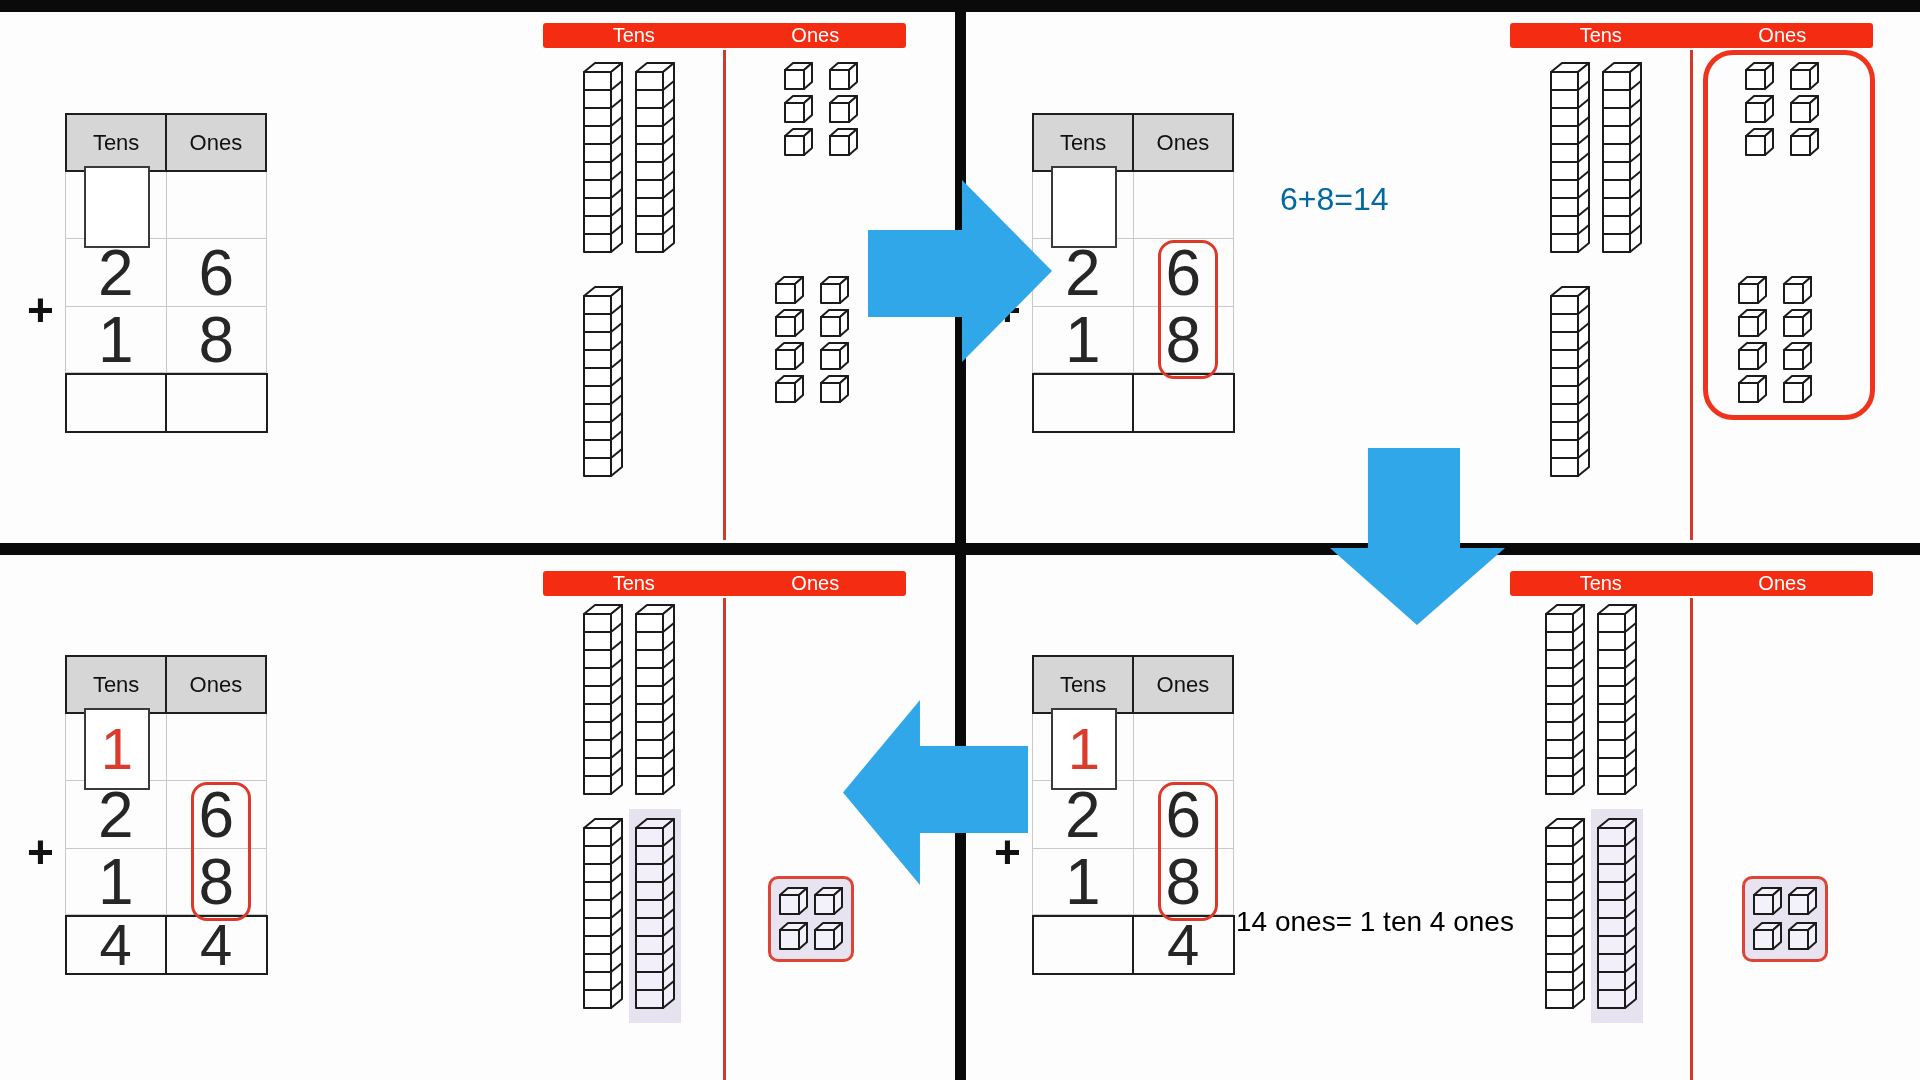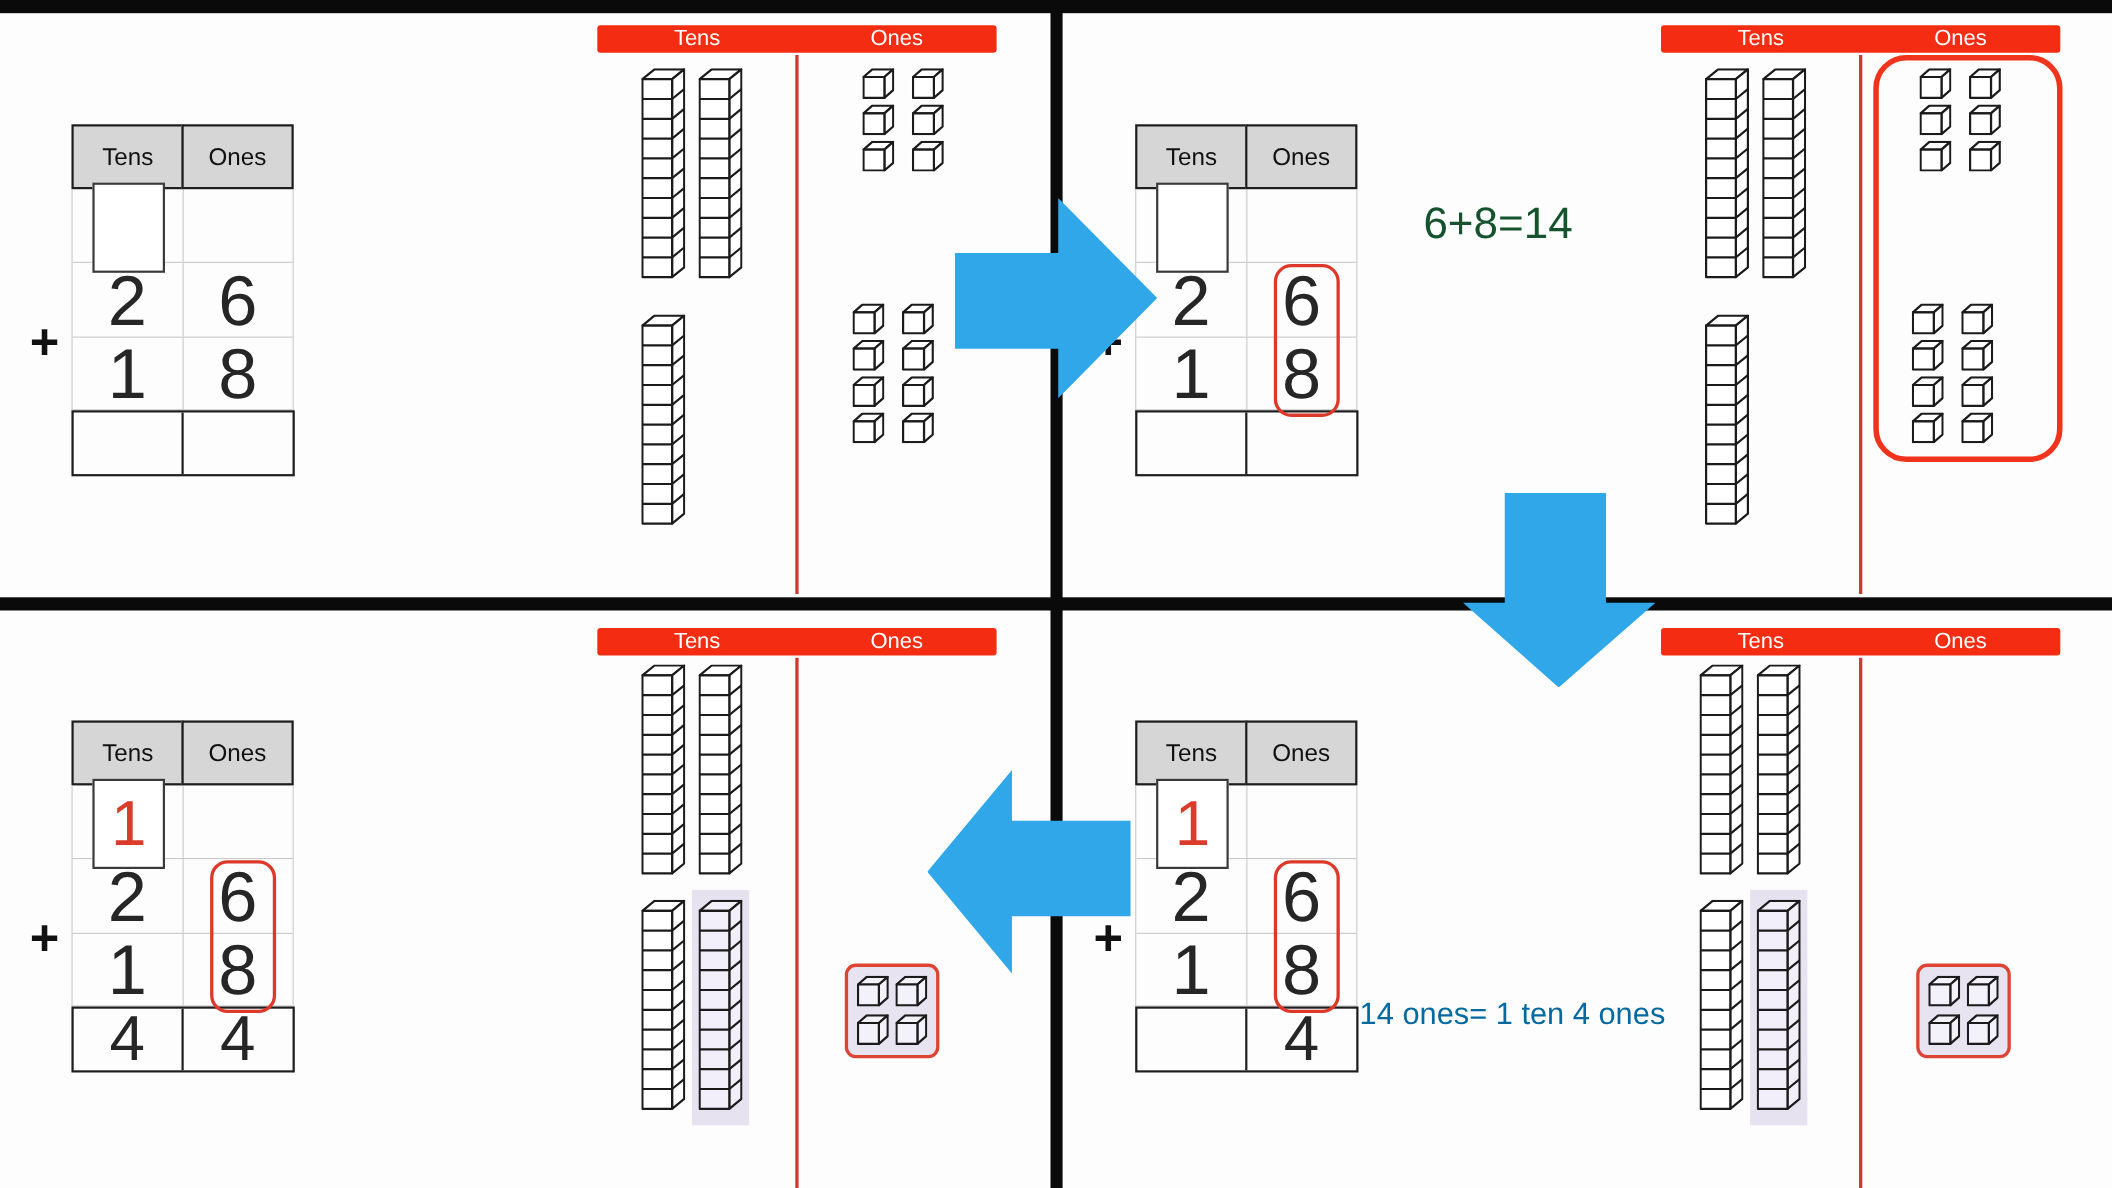--- a/index.html
+++ b/index.html
@@ -42,23 +42,23 @@
   .rodrow{position:absolute;display:flex;gap:12px;}
   .rodw{line-height:0;}
   .rodw.hl{background:#e6e2f0;padding:9px 6px 13px 6px;margin:-9px -6px -13px -6px;}
   .cubegrid{position:absolute;display:grid;grid-template-columns:repeat(2,29px);gap:5px 16px;}
   .bigring{position:absolute;left:1703px;top:50px;width:162px;height:360px;
            border:5px solid #f0331c;border-radius:30px;}
   .onesbox{position:absolute;width:64px;height:64px;padding:8px;background:#e7e3f1;
            border:3px solid #dd4434;border-radius:10px;display:grid;
            grid-template-columns:repeat(2,29px);gap:6px 6px;}
   
-  .eq{position:absolute;left:1280px;top:181px;font-size:40px;color:#14532d;margin-left:14px;}
+  .eq{position:absolute;left:1280px;top:181px;font-size:32px;color:#0369a1;}
   .note-b{position:absolute;left:1238px;top:856px;font-size:27px;color:#141414;white-space:nowrap;}
-  .note-r{position:absolute;left:1236px;top:906px;font-size:28px;color:#0369a1;white-space:nowrap;}
+  .note-r{position:absolute;left:1236px;top:906px;font-size:28px;color:#000000;white-space:nowrap;}
   
   .arrow{position:absolute;background:#2fa7e9;}
   .arrow.right{left:868px;top:180px;width:184px;height:182px;
     clip-path:polygon(0% 27.5%,51.1% 27.5%,51.1% 0%,100% 50%,51.1% 100%,51.1% 75.3%,0% 75.3%);}
   .arrow.down{left:1330px;top:448px;width:175px;height:177px;
     clip-path:polygon(21.7% 0%,74.3% 0%,74.3% 56.5%,100% 56.5%,49.7% 100%,0% 56.5%,21.7% 56.5%);}
   .arrow.left{left:843px;top:700px;width:185px;height:185px;
     clip-path:polygon(0% 50%,41.6% 0%,41.6% 24.9%,100% 24.9%,100% 71.9%,41.6% 71.9%,41.6% 100%);}
 </style>
 </head>

